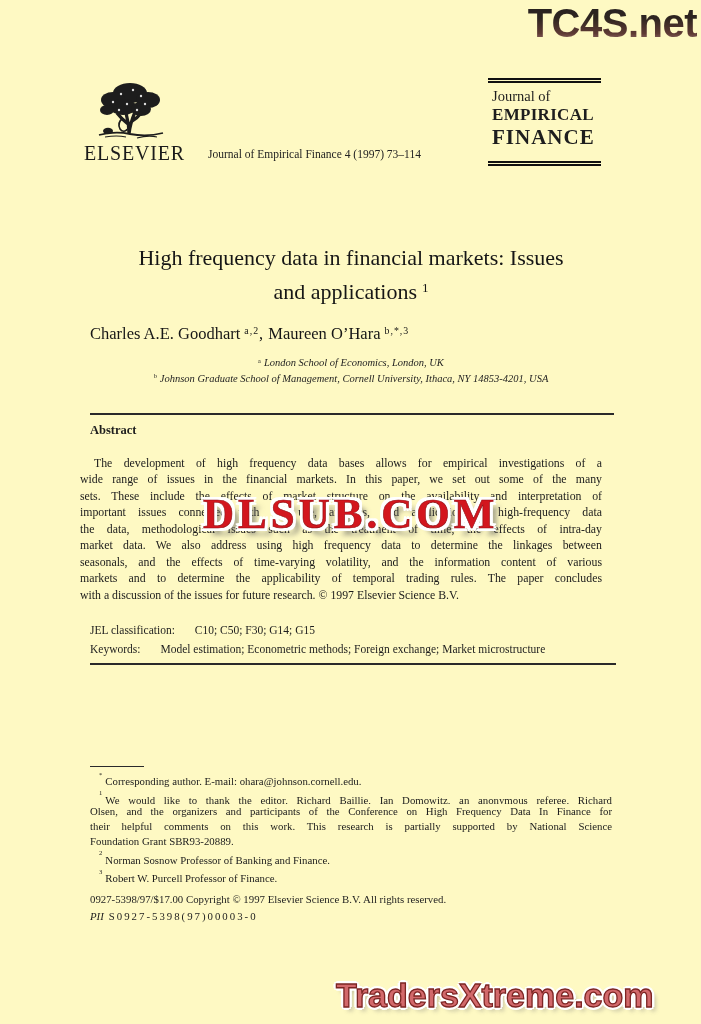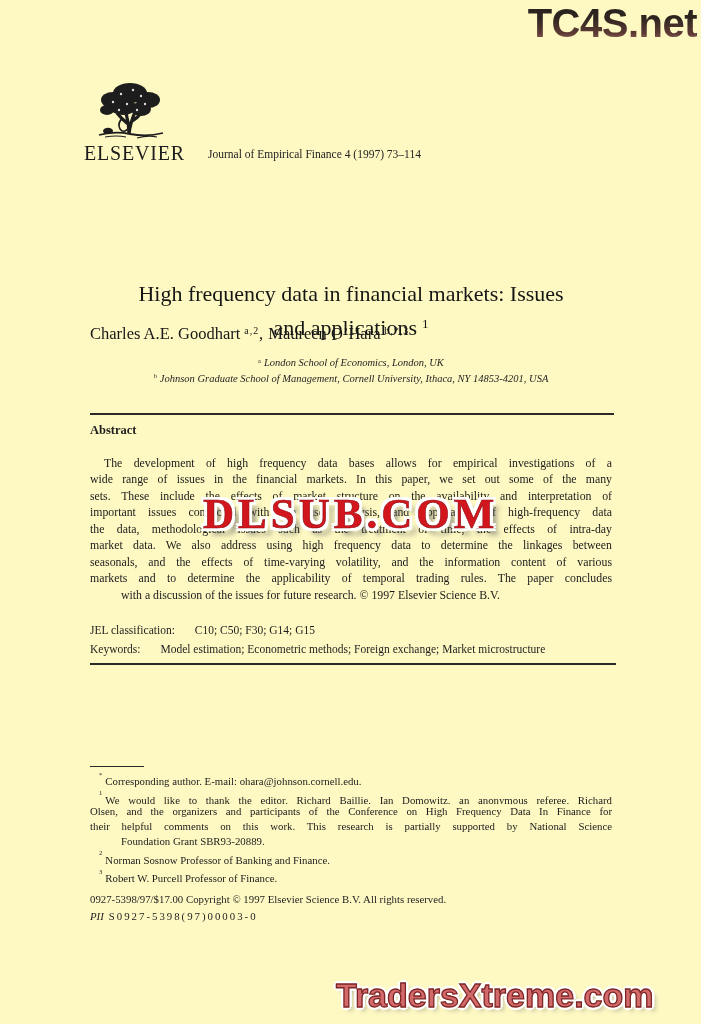--- a/index.html
+++ b/index.html
@@ -65,21 +65,21 @@
     border-top: 5px double #111; border-bottom: 5px double #111;
     padding: 5px 2px 2px 4px;
   }
   .jbox .l1 { font-size: 14.5px; line-height: 17px; }
   .jbox .l2 { font-size: 17px; font-weight: bold; line-height: 20px; letter-spacing: 0.3px; }
   .jbox .l3 { font-size: 21px; font-weight: bold; line-height: 24px; letter-spacing: 1px; }
 
   
   .title {
     position:absolute; left: 90px; top: 241px; width: 522px;
-    text-align: center; font-size: 22px; line-height: 34px; color:#161616;margin-top:36px;
+    text-align: center; font-size: 22px; line-height: 34px; color:#161616;
   }
   .sup { font-size: 60%; position: relative; top: -0.55em; }
   .title .sup { margin-left: 5px; }
   .authors {
     position:absolute; left: 90px; top: 324px; width: 522px;
     text-align: left; font-size: 16.5px; color:#161616;
   }
   .authors .sup { margin-left: 4px; letter-spacing: 1px; }
   .authors .sep { margin-right: 5px; }
   .affils {
@@ -90,25 +90,25 @@
   .affils .sup { margin-right: 3px; }
 
   
   .rule1 { position:absolute; left: 90px; top: 413px; width: 524px; height: 2px; background:#2a2a2a; }
   .rule2 { position:absolute; left: 90px; top: 663px; width: 526px; height: 1.5px; background:#2a2a2a; }
   .fsep  { position:absolute; left: 90px; top: 766px; width: 54px; height: 1.2px; background:#2a2a2a; }
 
   
   .abs-head { position:absolute; left: 90px; top: 423px; font-size: 12.5px; font-weight: bold; }
   .abstract {
-    position:absolute; left: 90px; top: 455px; width: 522px;
+    position:absolute; left: 80px; top: 455px; width: 522px;
     font-size: 11.8px; line-height: 16.45px; color:#1b1b1b;
   }
   .jl { text-align: justify; text-align-last: justify; height: 16.45px; overflow: hidden; }
-  .jl-end { text-align-last: left; margin-left: 31px; }
+  .jl-end { text-align-last: left; }
   .ind { text-indent: 14px; }
 
   
   .classif {
     position:absolute; left: 90px; top: 621px; width: 524px;
     font-size: 11.5px; line-height: 19px;
   }
   .classif .it { margin-right: 20px; text-align: center; }
 
   
@@ -161,20 +161,25 @@
         <path d="M6,55 Q22,51 37,54 Q54,57 70,53" stroke-width="1.8"></path>
         <path d="M12,57 Q24,55 33,57 M44,58 Q55,55 64,57" stroke-width="1.2"></path>
       </g>
       <ellipse cx="15" cy="51" rx="5" ry="3.2" fill="#1d1d1d"></ellipse>
     </svg>
     <div class="publisher">ELSEVIER</div>
   </div>
 
   <div class="jref">Journal of Empirical Finance 4 (1997) 73–114</div>
 
+  <div class="jbox">
+    <div class="l1">Journal of</div>
+    <div class="l2">EMPIRICAL</div>
+    <div class="l3">FINANCE</div>
+  </div>
 
   <div class="title">
     <div>High frequency data in financial markets: Issues</div>
     <div><span>and applications</span><span class="sup">1</span></div>
   </div>
 
   <div class="authors">
     <span>Charles A.E. Goodhart</span><span class="sup">a,2</span><span class="sep">,</span><span>Maureen O’Hara</span><span class="sup">b,*,3</span>
   </div>
 

